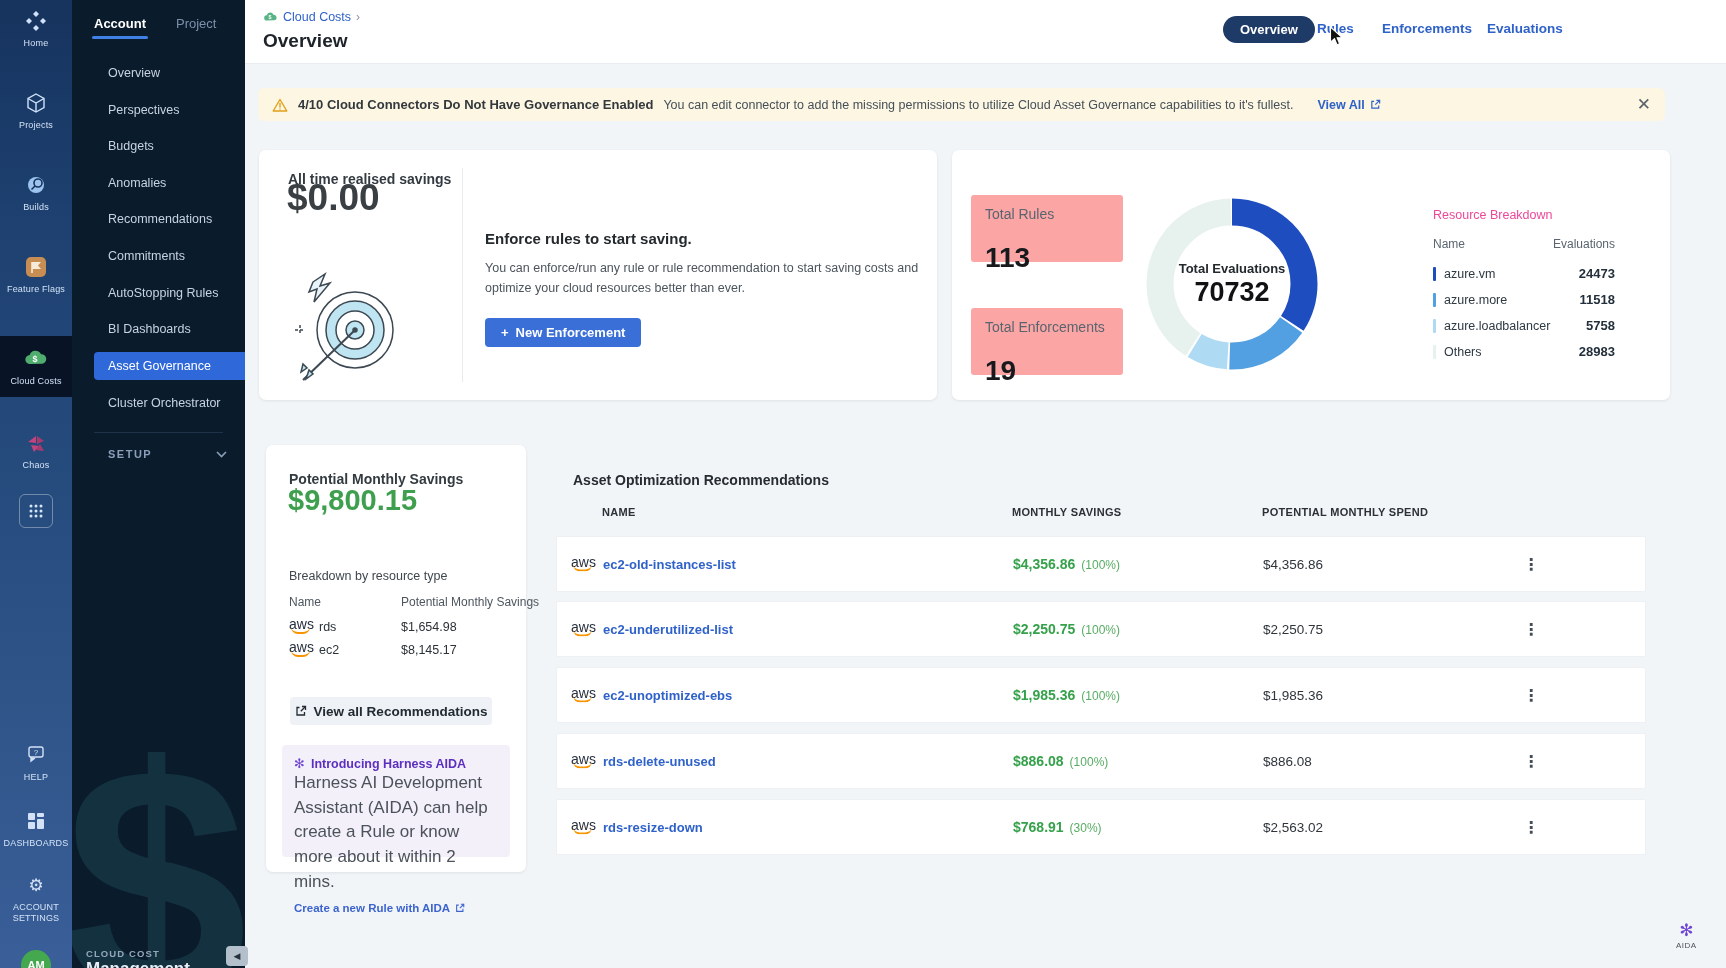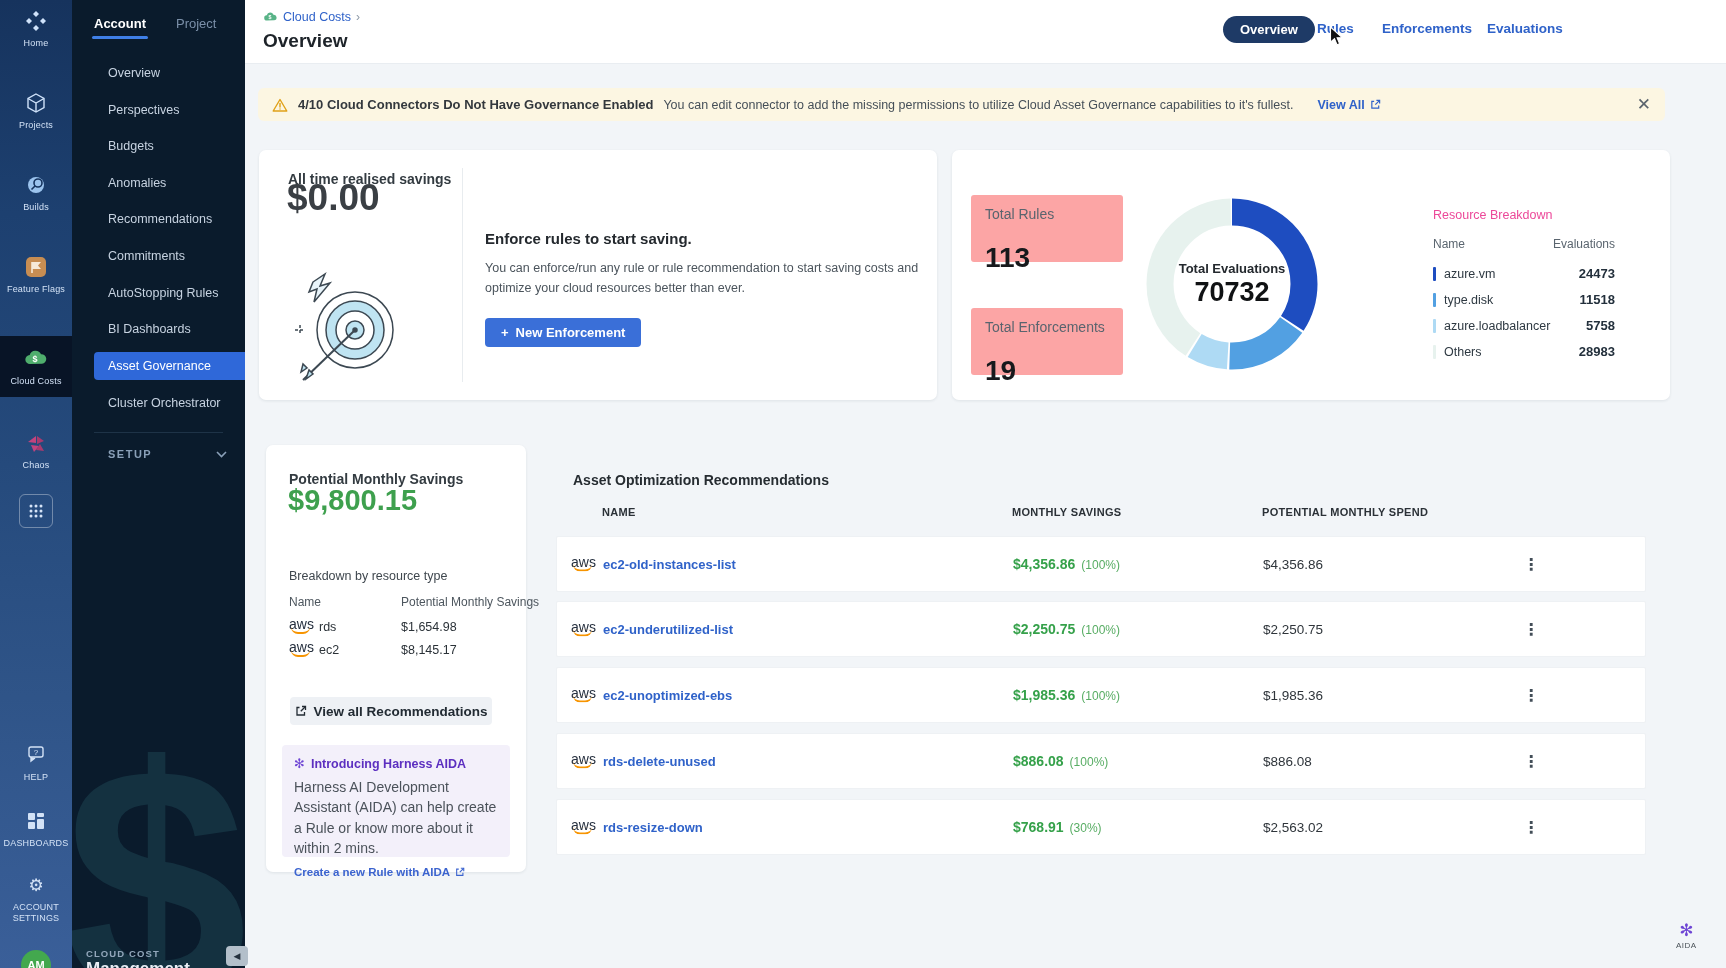--- a/index.html
+++ b/index.html
@@ -89,21 +89,21 @@
 .pm-head{position:absolute;left:23px;top:150px;font-size:12px;color:#4d565e}
 .pm-head .col2{position:absolute;left:112px;top:0;white-space:nowrap}
 .pm-row{position:absolute;left:23px;font-size:12.5px;color:#2b3238;display:flex;align-items:center}
 .pm-row .val{position:absolute;left:112px;white-space:nowrap}
 .btn-gray{position:absolute;left:24px;top:252px;width:202px;height:28px;background:#eef1f5;border:none;border-radius:4px;
  display:flex;align-items:center;justify-content:center;gap:7px;font-size:13.5px;font-weight:600;color:#222b33;cursor:pointer;font-family:inherit}
 .aida-card{position:absolute;left:16px;top:300px;width:228px;height:112px;background:#f3f0fa;border-radius:4px;padding:11px 12px}
 .aida-t{display:flex;align-items:center;gap:6px}
 .aida-t .flower{font-size:13px;color:#6e45d4}
 .aida-t .tt{font-size:12.5px;font-weight:bold;color:#5c2fc0}
-.aida-body{font-size:14px;color:#4b525a;line-height:1.45;margin-top:6px}
+.aida-body{font-size:17px;color:#4b525a;line-height:1.45;}
 .aida-link{display:flex;align-items:center;gap:5px;margin-top:8px;font-size:11.5px;font-weight:600;color:#3c64cf;cursor:pointer}
 
 
 .reco-title{position:absolute;left:573px;top:472px;font-size:14px;font-weight:600;color:#262c31;z-index:3}
 .reco-head{position:absolute;top:506px;font-size:11px;font-weight:bold;letter-spacing:.3px;color:#2b3137;z-index:3}
 .reco-row{position:absolute;left:556px;width:1090px;height:56px;background:#fff;border:1px solid #eef1f4;border-radius:2px;z-index:3}
 .reco-row .cell{position:absolute;top:50%;transform:translateY(-50%)}
 .reco-name{font-size:13px;font-weight:600;color:#2f62c9;text-decoration:none;cursor:pointer}
 .reco-save b{font-size:14px;font-weight:bold;color:#35a14a}
 .reco-save em{font-style:normal;font-size:12px;color:#58ad64;margin-left:6px}
@@ -358,21 +358,21 @@
         <span>Name</span>
         <span>Evaluations</span>
       </div>
       <div class="rb-row" style="margin-top:10px">
         <span class="rb-sw" style="background: rgb(30, 77, 192);"></span>
         <span class="rb-name">azure.vm</span>
         <span class="rb-val">24473</span>
       </div>
       <div class="rb-row">
         <span class="rb-sw" style="background: rgb(82, 160, 226);"></span>
-        <span class="rb-name">type.disk</span>
+        <span class="rb-name">azure.more</span>
         <span class="rb-val">11518</span>
       </div>
       <div class="rb-row">
         <span class="rb-sw" style="background: rgb(174, 218, 244);"></span>
         <span class="rb-name">azure.loadbalancer</span>
         <span class="rb-val">5758</span>
       </div>
       <div class="rb-row">
         <span class="rb-sw" style="background: rgb(231, 242, 238);"></span>
         <span class="rb-name">Others</span>

